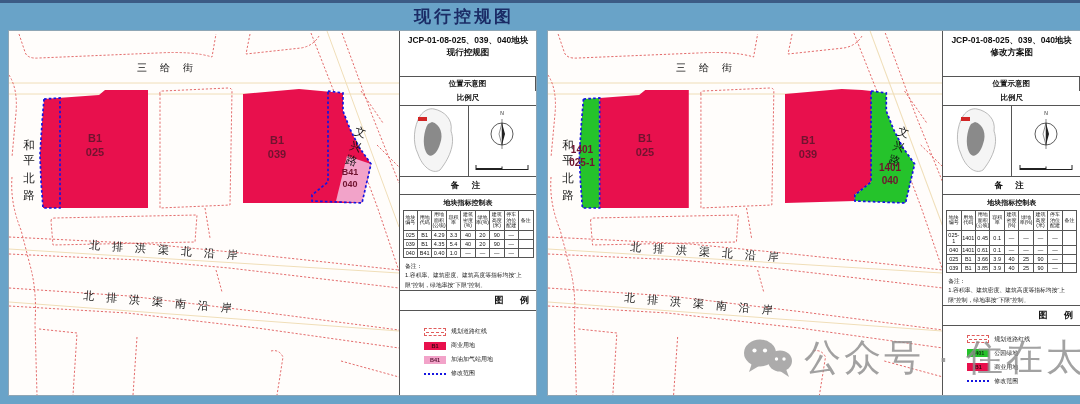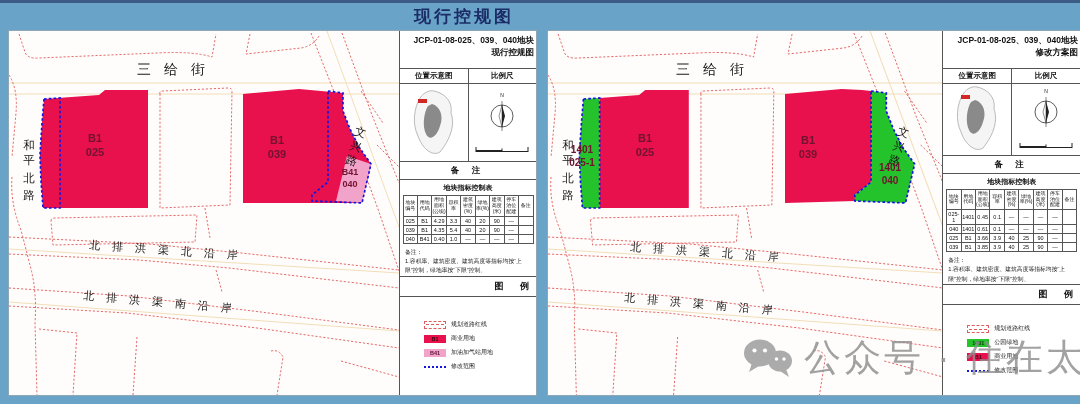--- a/index.html
+++ b/index.html
@@ -21,35 +21,35 @@
   .map{position:relative;width:390px;height:364px;background:#fffdfb;overflow:hidden;}
   .map svg.basemap{position:absolute;left:0;top:0;}
   .fl{stroke:#f0deb8;stroke-width:1;fill:none;}
   .rl{stroke:#e05c5c;stroke-width:0.9;fill:none;stroke-dasharray:2.2 1.8;}
   .dot{stroke:#1515e0;stroke-width:1.7;fill:none;stroke-dasharray:2.6 2.2;}
   .fill-red{fill:#e8104d;}
   .fill-pink{fill:#f2a3c9;}
   .fill-green{fill:#25c32b;}
   
   .lbl{position:absolute;color:#141414;white-space:nowrap;}
-  .street-h{font-size:14px;letter-spacing:13px;text-align:right;}
+  .street-h{font-size:10px;letter-spacing:13px;text-align:right;}
   .street-v{writing-mode:vertical-rl;font-size:11.5px;letter-spacing:17px;}
   .street-diag{writing-mode:vertical-rl;font-size:11.5px;letter-spacing:15px;
     transform:rotate(17deg);transform-origin:top center;}
   .street-bank{font-size:11px;letter-spacing:12px;}
   .parcel-lbl{position:absolute;text-align:center;font-weight:bold;color:#70132f;
     font-size:11px;line-height:1.3;transform:translateX(-50%);white-space:nowrap;}
   .parcel-lbl.small{font-size:9px;}
   .parcel-lbl.mid{font-size:10px;}
   
   .info{width:137px;height:364px;border-left:1px solid #555;display:flex;
     flex-direction:column;color:#111;box-sizing:border-box;background:#fff;}
-  .i-title{padding:4px 2px 9px;text-align:right;font-weight:bold;font-size:8.5px;
+  .i-title{padding:4px 2px 17px;text-align:center;font-weight:bold;font-size:8.5px;
     line-height:1.4;border-bottom:1px solid #555;}
-  .i-lochdr{display:flex;border-bottom:1px solid #555;}
+  .i-lochdr{display:flex;border-bottom:1px solid #555;flex-direction:column;}
   .i-lochdr div{flex:1;text-align:center;padding:2px 0;font-size:7.5px;font-weight:bold;}
   .i-lochdr div:first-child{border-right:1px solid #555;}
   .i-loccontent{display:flex;height:82px;border-bottom:1px solid #555;}
   .i-loccontent .cell{flex:1;display:flex;flex-direction:column;align-items:center;justify-content:center;}
   .i-loccontent .cell:first-child{border-right:1px solid #555;}
   .i-notehdr{text-align:center;font-weight:bold;padding:3px 0 2px;border-bottom:1px solid #555;
     font-size:8.5px;letter-spacing:5px;}
   .i-tabletitle{text-align:center;font-size:7px;font-weight:bold;padding:3px 0 2px;}
   table.idx{width:131px;margin:0 auto;border-collapse:collapse;font-size:5.5px;table-layout:fixed;}
   table.idx th,table.idx td{border:0.5px solid #555;text-align:center;padding:1px 0;overflow:hidden;}

